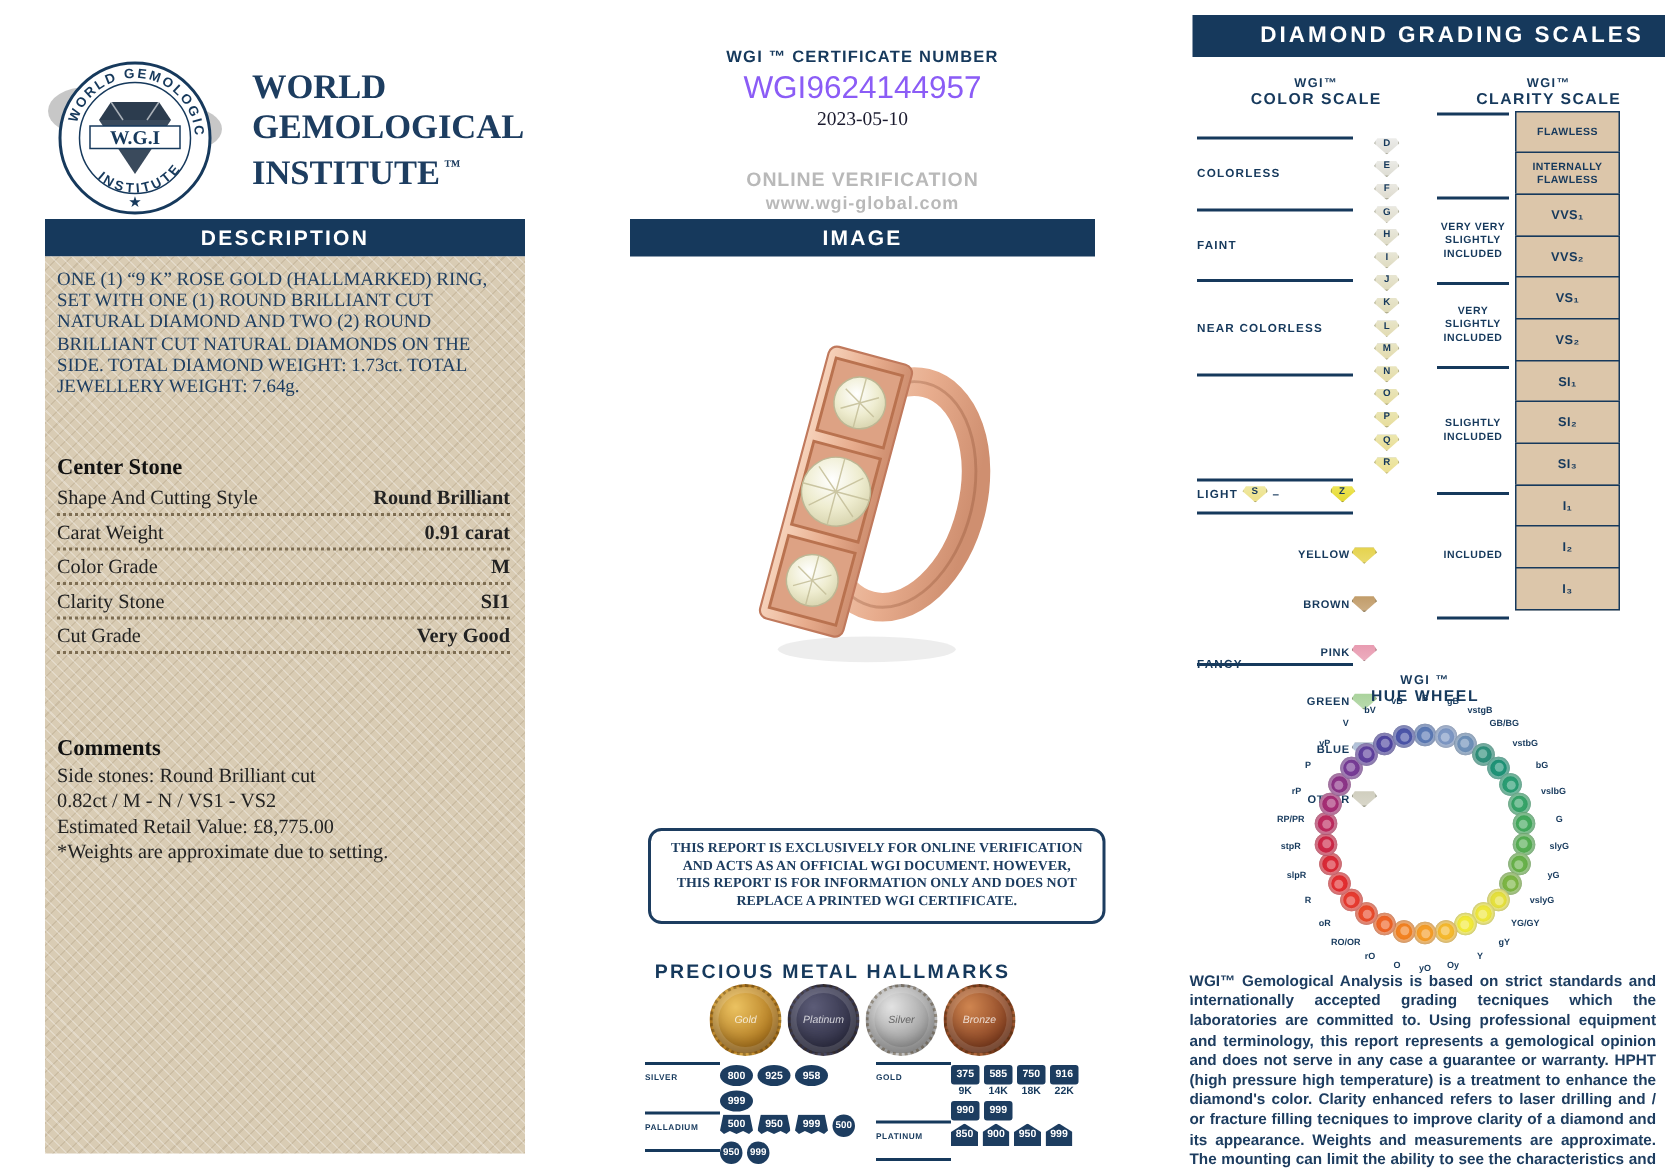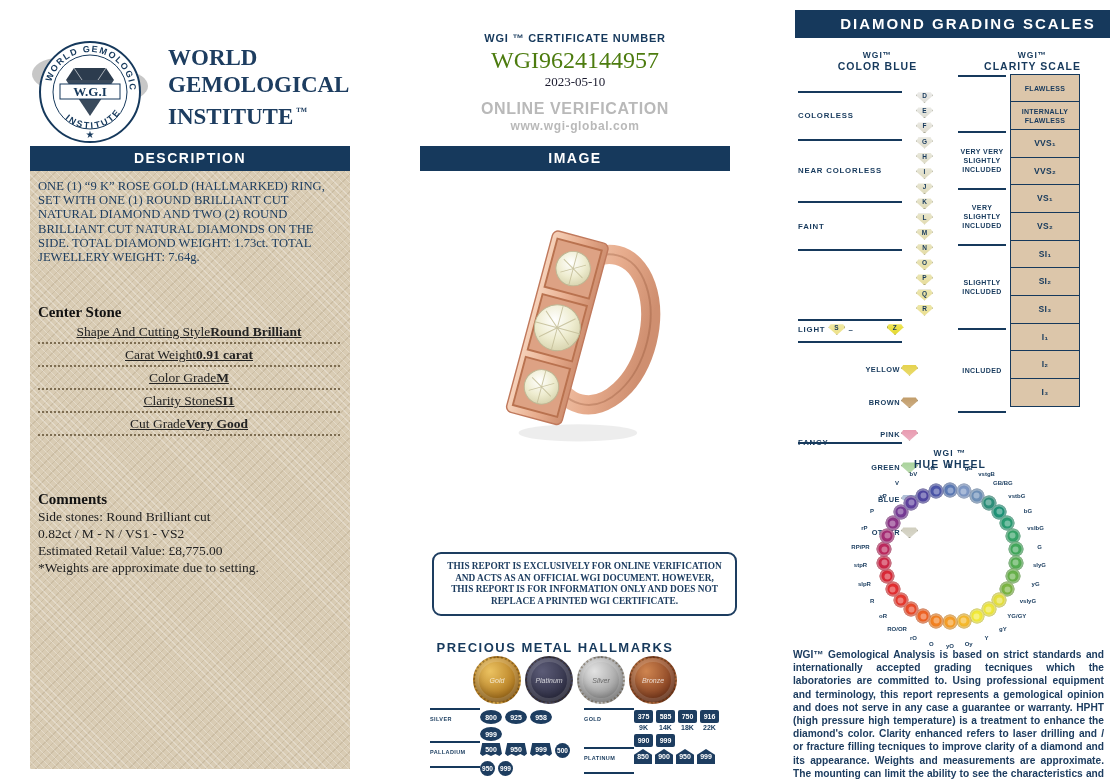--- a/index.html
+++ b/index.html
@@ -13,33 +13,33 @@
                font-weight:bold;font-size:23px;line-height:27px;color:#1d3d60;}
   .tm{font-size:11px;vertical-align:super;}
   .desc-bar{left:30px;top:146px;width:320px;height:25px;font-size:14px;line-height:25px;}
   .beige{left:30px;top:171px;width:320px;height:598px;background:#d9ccb4;
          background-image:repeating-linear-gradient(45deg,rgba(255,255,255,.28) 0 1px,transparent 1px 5px),
                           repeating-linear-gradient(-45deg,rgba(140,120,88,.18) 0 1px,transparent 1px 6px);}
   .desc-text{left:8px;top:8px;width:300px;font-family:"Liberation Serif",serif;font-size:12.6px;
              line-height:14.2px;color:#1d3d60;}
   .cs-block{left:8px;top:133px;width:302px;}
   .sec-head{font-family:"Liberation Serif",serif;font-weight:bold;font-size:15px;color:#111;}
-  .cs-row{display:flex;justify-content:center;align-items:flex-end;
+  .cs-row{display:flex;justify-content:space-between;align-items:flex-end;
           border-bottom:2px dotted #7d6d52;padding:3px 0 2px 0;
-          font-family:"Liberation Serif",serif;font-size:13.5px;color:#222;text-decoration:underline;}
+          font-family:"Liberation Serif",serif;font-size:13.5px;color:#222;}
   .cs-value{font-weight:bold;}
   .cm-block{left:8px;top:320px;width:302px;}
   .comment-line{font-family:"Liberation Serif",serif;font-size:13.5px;line-height:17px;color:#222;}
   
   .cert-wrap{left:420px;top:32px;width:310px;text-align:center;}
   .cert-label{font-size:11px;font-weight:bold;letter-spacing:.8px;color:#16395c;}
-  .cert-number{font-family:Liberation Serif, serif;font-size:24px;margin-top:3px;color:#4d7c0f;}
+  .cert-number{font-family:Liberation Sans, sans-serif;font-size:21px;margin-top:3px;color:#8b5cf6;}
   .cert-date{font-family:"Liberation Serif",serif;font-size:13px;color:#1a1a2e;}
   .gray{color:#b9b9b9;font-weight:bold;letter-spacing:.6px;}
-  .ov{font-size:16px;margin-top:10px;}
+  .ov{font-size:13px;margin-top:25px;}
   .web{font-size:12px;margin-top:1px;}
   .img-bar{left:420px;top:146px;width:310px;height:25px;font-size:14px;line-height:25px;}
   .ring-box{left:465px;top:212px;width:220px;height:240px;}
   .disc-box{left:432px;top:552px;width:283px;border:2px solid #1d3d60;border-radius:9px;
             padding:7px 9px;text-align:center;font-family:"Liberation Serif",serif;
             font-weight:bold;font-size:9.3px;line-height:11.5px;color:#1d3d60;}
   .hm-header{left:400px;top:640px;width:310px;text-align:center;font-size:13px;font-weight:bold;
              letter-spacing:1.5px;color:#16395c;}
   .coins{left:420px;top:656px;width:310px;display:flex;justify-content:center;gap:4px;}
   .coin{width:44px;height:44px;border-radius:50%;border:2px dotted rgba(60,40,10,.35);
@@ -343,32 +343,32 @@
           </div>
         </div>
       </div>
   </div>
 
   <div class="abs right-col">
     <div class="abs bar dgs-bar">DIAMOND GRADING  SCALES</div>
 
     <div class="scale-title" style="left:10px;top:50px;width:155px;">
       <div class="st1">WGI™</div>
-      <div class="st2">COLOR BLUE</div>
+      <div class="st2">COLOR SCALE</div>
     </div>
     <div class="scale-title" style="left:170px;top:50px;width:145px;">
       <div class="st1">WGI™</div>
       <div class="st2">CLARITY SCALE</div>
     </div>
 
     <div class="abs cscale" id="cscale">
       <div class="cgroups" id="cgroups">
           <div class="cgroup" style="height: 45.6px;">COLORLESS</div>
+          <div class="cgroup" style="height: 45.6px;">FAINT</div>
           <div class="cgroup" style="height: 60.8px;">NEAR COLORLESS</div>
-          <div class="cgroup" style="height: 45.6px;">FAINT</div>
         </div>
       <div id="cgems">
           <div class="gem" style="left: 118px; top: 0px; background: linear-gradient(rgb(238, 238, 236), rgb(221, 220, 213)); box-shadow: rgba(90, 90, 60, 0.35) 0px 0px 0px 1px inset;">
             <span>D</span>
           </div>
           <div class="gem" style="left: 118px; top: 15.2px; background: linear-gradient(rgb(237, 237, 233), rgb(220, 219, 209)); box-shadow: rgba(90, 90, 60, 0.35) 0px 0px 0px 1px inset;">
             <span>E</span>
           </div>
           <div class="gem" style="left: 118px; top: 30.4px; background: linear-gradient(rgb(236, 235, 229), rgb(221, 218, 205)); box-shadow: rgba(90, 90, 60, 0.35) 0px 0px 0px 1px inset;">
             <span>F</span>

